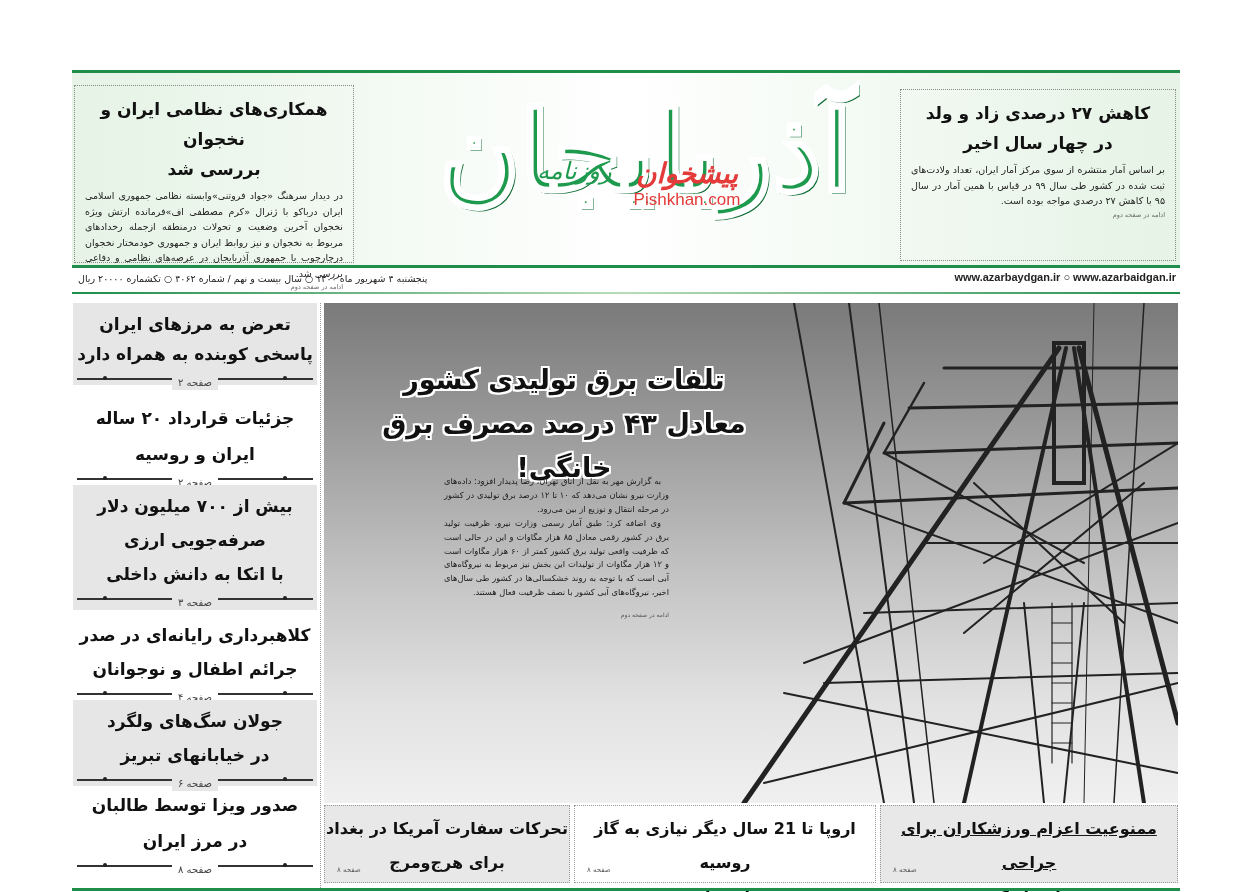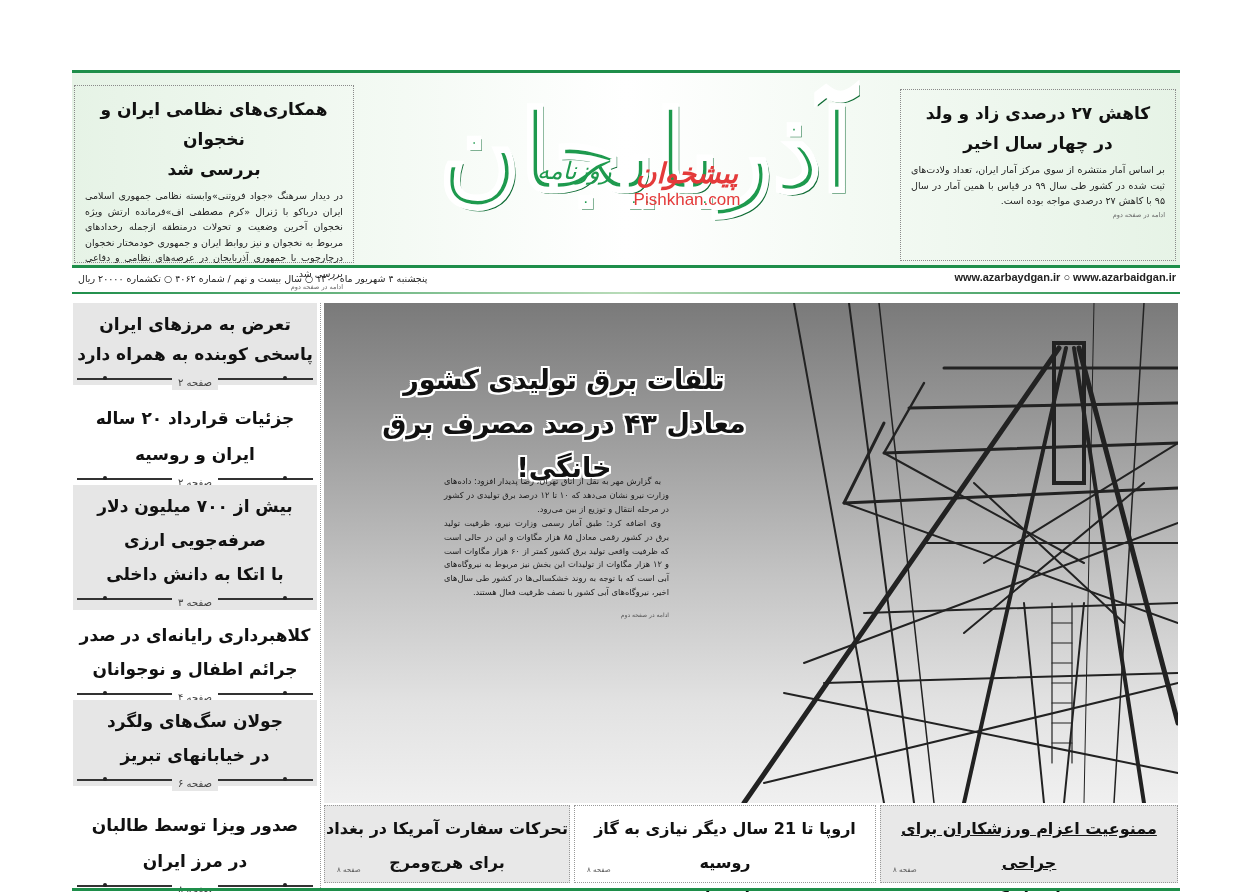--- a/index.html
+++ b/index.html
@@ -144,21 +144,21 @@
       <div class="divider"><span class="dot" style="left:30px"></span><span class="dot" style="right:30px"></span><span class="pg">صفحه ۴</span></div>
     </div>
     <div class="item shaded" style="height:86px;">
       <div class="hl">
         <div>جولان سگ‌های ولگرد</div>
         <div>در خیابانهای تبریز</div>
       </div>
       <div class="divider"><span class="dot" style="left:30px"></span><span class="dot" style="right:30px"></span><span class="pg">صفحه ۶</span></div>
     </div>
     <div class="item" style="height:92px;">
-      <div class="hl" style="padding-top:22px;">
+      <div class="hl" style="padding-top:2px;">
         <div>صدور ویزا توسط طالبان</div>
         <div style="margin-top:2px;">در مرز ایران</div>
       </div>
       <div class="divider"><span class="dot" style="left:30px"></span><span class="dot" style="right:30px"></span><span class="pg">صفحه ۸</span></div>
     </div>
   </div>
 
   <div class="vline"></div>
 
   <div class="photo">

